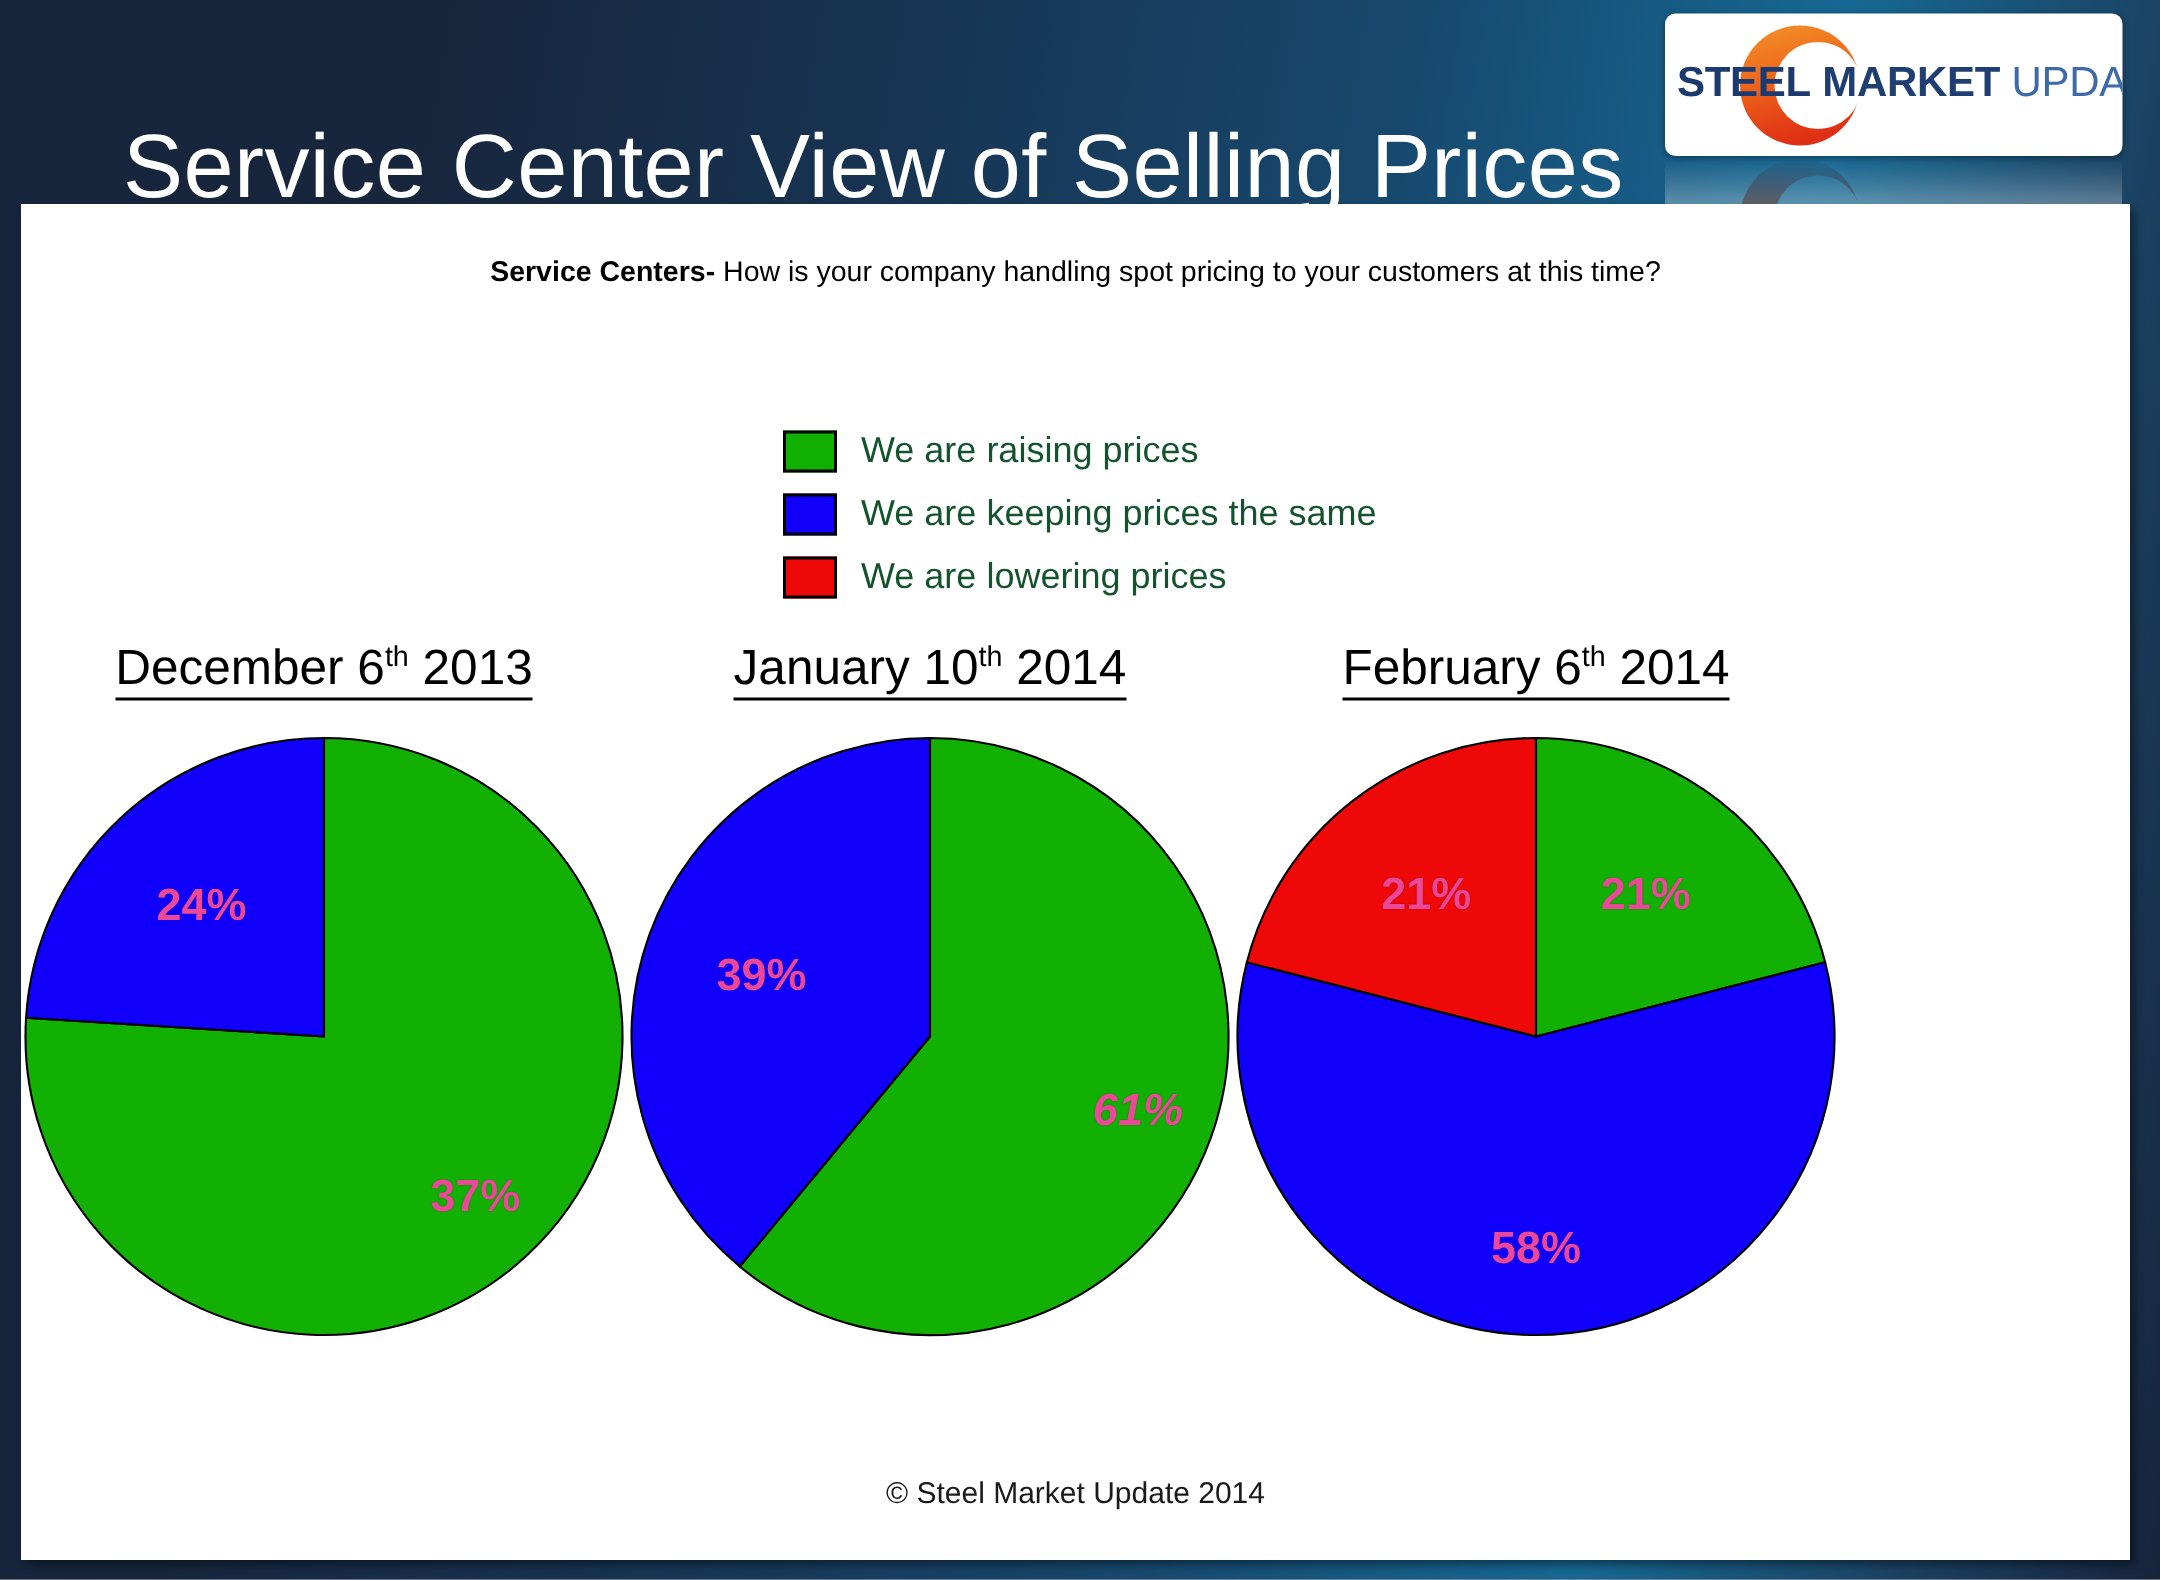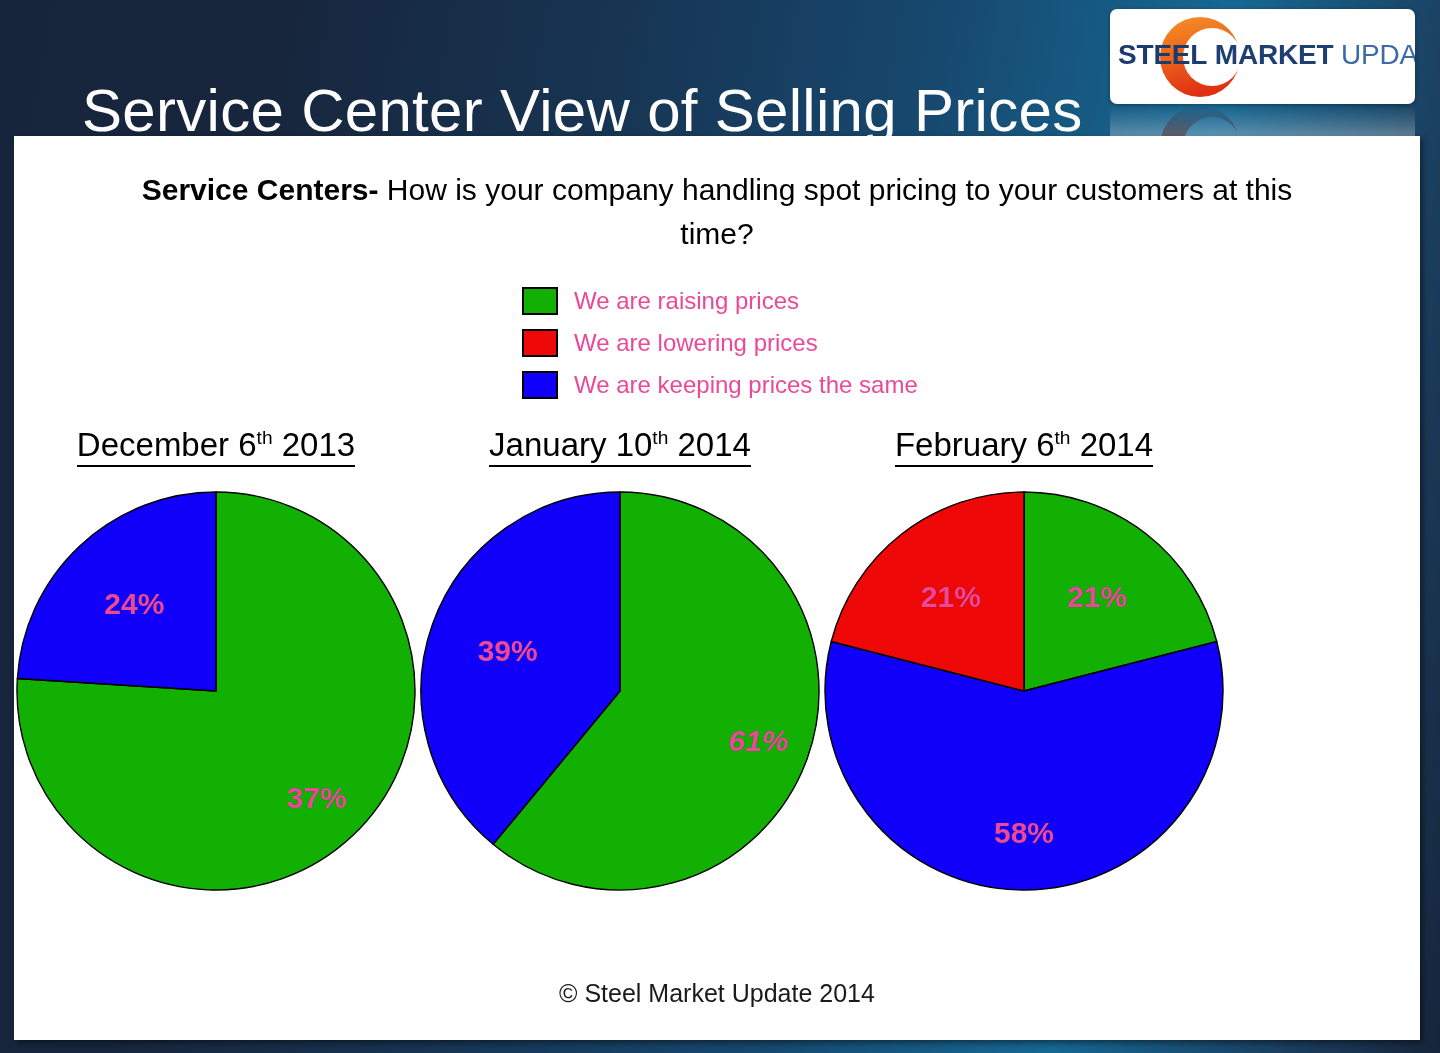--- a/index.html
+++ b/index.html
@@ -123,21 +123,21 @@
     height: 904px;
     background: #ffffff;
     box-shadow: 3px 3px 6px rgba(0,0,0,0.45);
   }
 
   #question {
     position: absolute;
     left: 0; right: 0;
     top: 32px;
     text-align: center;
-    font-size: 30px;
+    font-size: 19px;
     color: #000000;
     line-height: 1.45;
     padding: 0 120px;
   }
   #question .q-lead { font-weight: bold; }
 
   
   #legend {
     position: absolute;
     left: 508px;
@@ -151,21 +151,21 @@
   .legend-swatch {
     width: 36px;
     height: 28px;
     border: 2px solid #000000;
     box-sizing: border-box;
     margin-right: 16px;
     flex: 0 0 auto;
   }
   .legend-label {
     font-size: 24px;
-    color: #ec4899;
+    color: #14532d;
     white-space: nowrap;
   }
 
   
   #charts {
     position: absolute;
     left: 0;
     top: 290px;
     width: 1131px;
     display: flex;
@@ -205,21 +205,21 @@
     white-space: nowrap;
     transform: translate(-50%, -50%);
     text-shadow: 0 0 1px rgba(0,0,0,0.35);
   }
 
   #footer-note {
     position: absolute;
     left: 0; right: 0;
     bottom: 32px;
     text-align: center;
-    font-size: 25px;
+    font-size: 20px;
     color: #1a1a1a;
     margin-top: 30px;
   }
 </style>
 </head>
 <body>
 
 <div id="slide">
 
   <div id="header-band">
@@ -259,26 +259,26 @@
     <div id="question">
       <span class="q-lead">Service Centers-</span><span> How is your company handling spot pricing to your customers at this time?</span>
     </div>
 
     <div id="legend">
       <div class="legend-row">
         <span class="legend-swatch" style="background:#13b004"></span>
         <span class="legend-label">We are raising prices</span>
       </div>
       <div class="legend-row">
+        <span class="legend-swatch" style="background:#1000fa"></span>
+        <span class="legend-label">We are keeping prices the same</span>
+      </div>
+      <div class="legend-row">
         <span class="legend-swatch" style="background:#ef0808"></span>
         <span class="legend-label">We are lowering prices</span>
-      </div>
-      <div class="legend-row">
-        <span class="legend-swatch" style="background:#1000fa"></span>
-        <span class="legend-label">We are keeping prices the same</span>
       </div>
     </div>
 
     <div id="charts">
 
       <div class="chart-col">
         <div class="chart-heading">
           <span>December 6</span><sup>th</sup><span> 2013</span>
         </div>
         <div class="pie-wrap">

